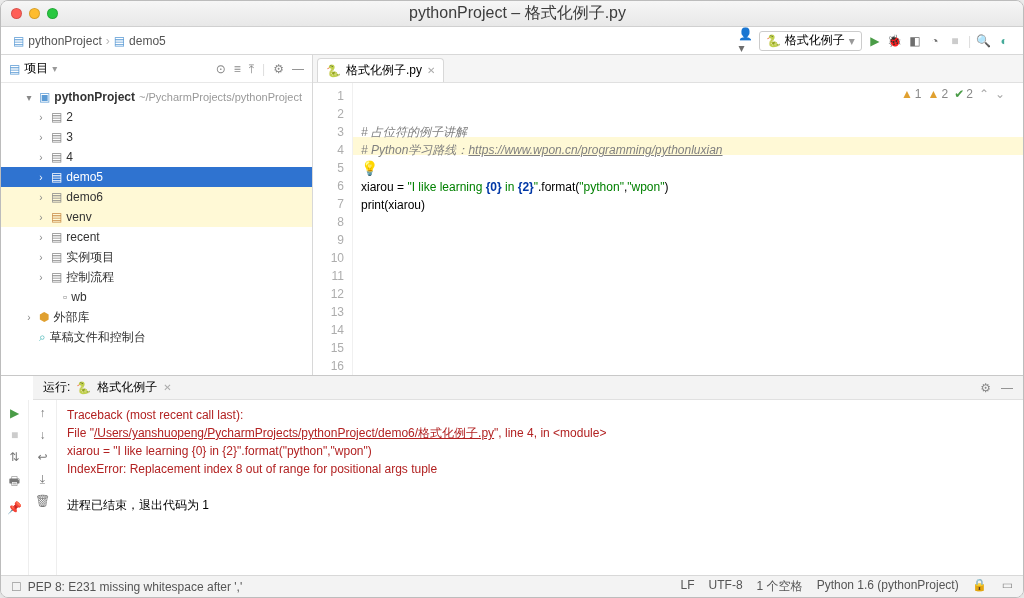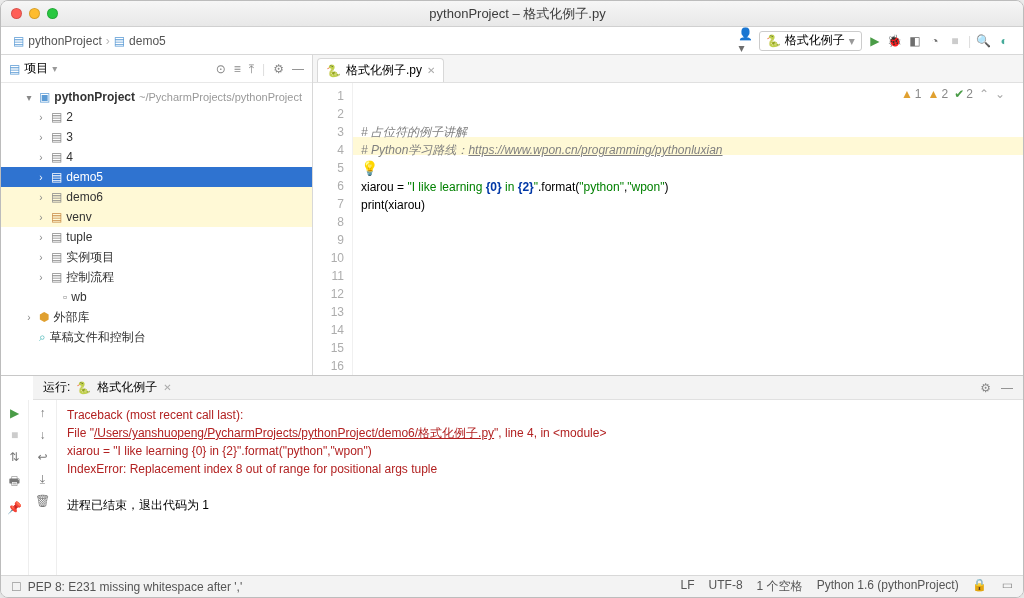--- a/index.html
+++ b/index.html
@@ -1,21 +1,21 @@
 <!DOCTYPE html>
 <html><head>
 <meta charset="utf-8">
 <style>
 * { margin: 0; padding: 0; box-sizing: border-box; font-family: "Helvetica Neue", Arial, sans-serif; font-size: 12px; }
 body { background: #f2f2f2; width: 1024px; height: 598px; overflow: hidden; border-radius: 8px; box-shadow: 0 2px 14px rgba(0,0,0,.15); border: 1px solid #bcbcbc; display: flex; flex-direction: column; }
 .titlebar { height: 26px; background: linear-gradient(#f6f6f6,#e8e8e8); display: flex; align-items: center; padding: 0 10px; position: relative; border-bottom: 1px solid #d0d0d0;}
 .traffic { display: flex; gap: 7px; }
 .dot { width: 11px; height: 11px; border-radius: 50%; border: .5px solid rgba(0,0,0,.15);}
 .dot.red{background:#ff5f57}.dot.yel{background:#febc2e}.dot.grn{background:#28c840}
-.title { position: absolute; left: 11px; right: 0; text-align: center; font-weight: 500; color: #3c3c3c; font-size: 13px; }
+.title { position: absolute; left: 11px; right: 0; text-align: center; font-weight: 500; color: #3c3c3c; font-size: 16px; }
 .navbar { height: 28px; background: #fff; border-bottom: 1px solid #d8d8d8; display: flex; align-items: center; padding: 0 12px; justify-content: space-between;}
 .crumbs { display: flex; gap: 4px; align-items: center; color: #555;}
 .crumbs .sep { color: #bbb; }
 .navright { display: flex; gap: 6px; align-items: center;}
 .rcsel { border: 1px solid #ccc; border-radius: 3px; background: #fff; height: 20px; display: flex; align-items: center; padding: 0 6px; gap: 4px; font-size: 11px;}
 .icon { width: 14px; height: 14px; display: inline-flex; align-items: center; justify-content: center; color: #6e6e6e; }
 .ic-run{color:#4a9c47}.ic-bug{color:#4a9c47}
 .splith { flex: 1; display: flex; min-height: 0;}
 .sidebar { width: 312px; min-width: 312px; background: #fff; border-right: 1px solid #d8d8d8; display: flex; flex-direction: column;}
 .sidehead { height: 28px; border-bottom: 1px solid #e8e8e8; display: flex; align-items: center; justify-content: space-between; padding: 0 8px;}
@@ -145,21 +145,21 @@
           <span class="tname">demo6</span>
         </div>
       <div class="node l2 hl">
           <span class="chev">›</span>
           <span style="color:#c98b46">▤</span>
           <span class="tname">venv</span>
         </div>
       <div class="node l2">
           <span class="chev">›</span>
           <span class="fold">▤</span>
-          <span class="tname">tuple</span>
+          <span class="tname">recent</span>
         </div>
       <div class="node l2">
           <span class="chev">›</span>
           <span class="fold">▤</span>
           <span class="tname">实例项目</span>
         </div>
       <div class="node l2">
           <span class="chev">›</span>
           <span class="fold">▤</span>
           <span class="tname">控制流程</span>

